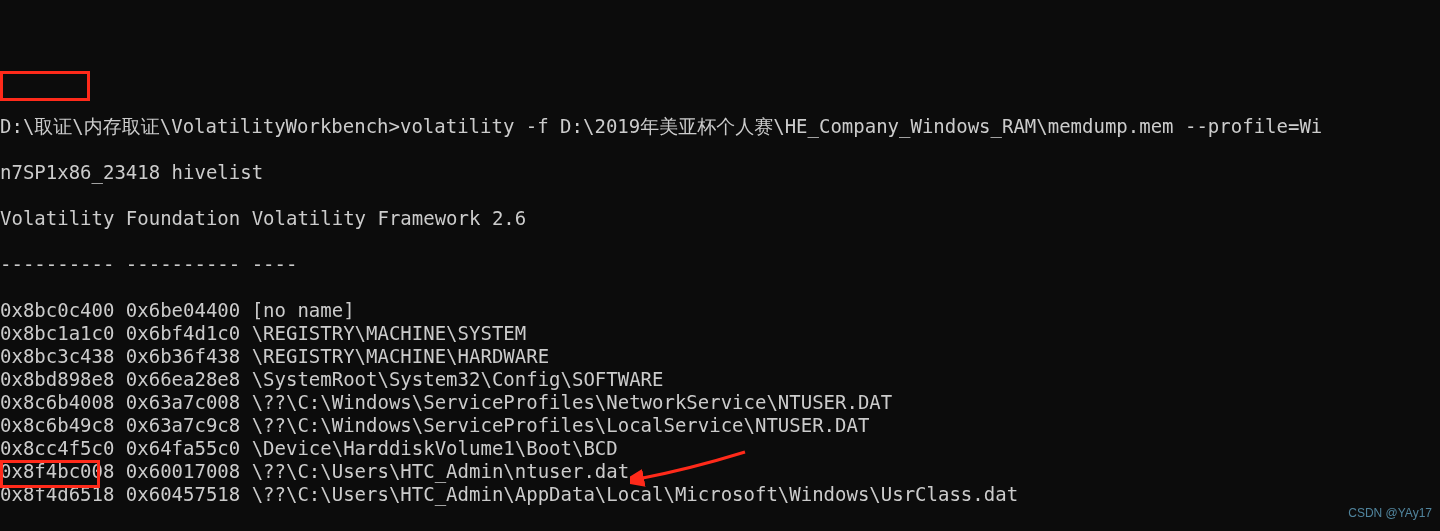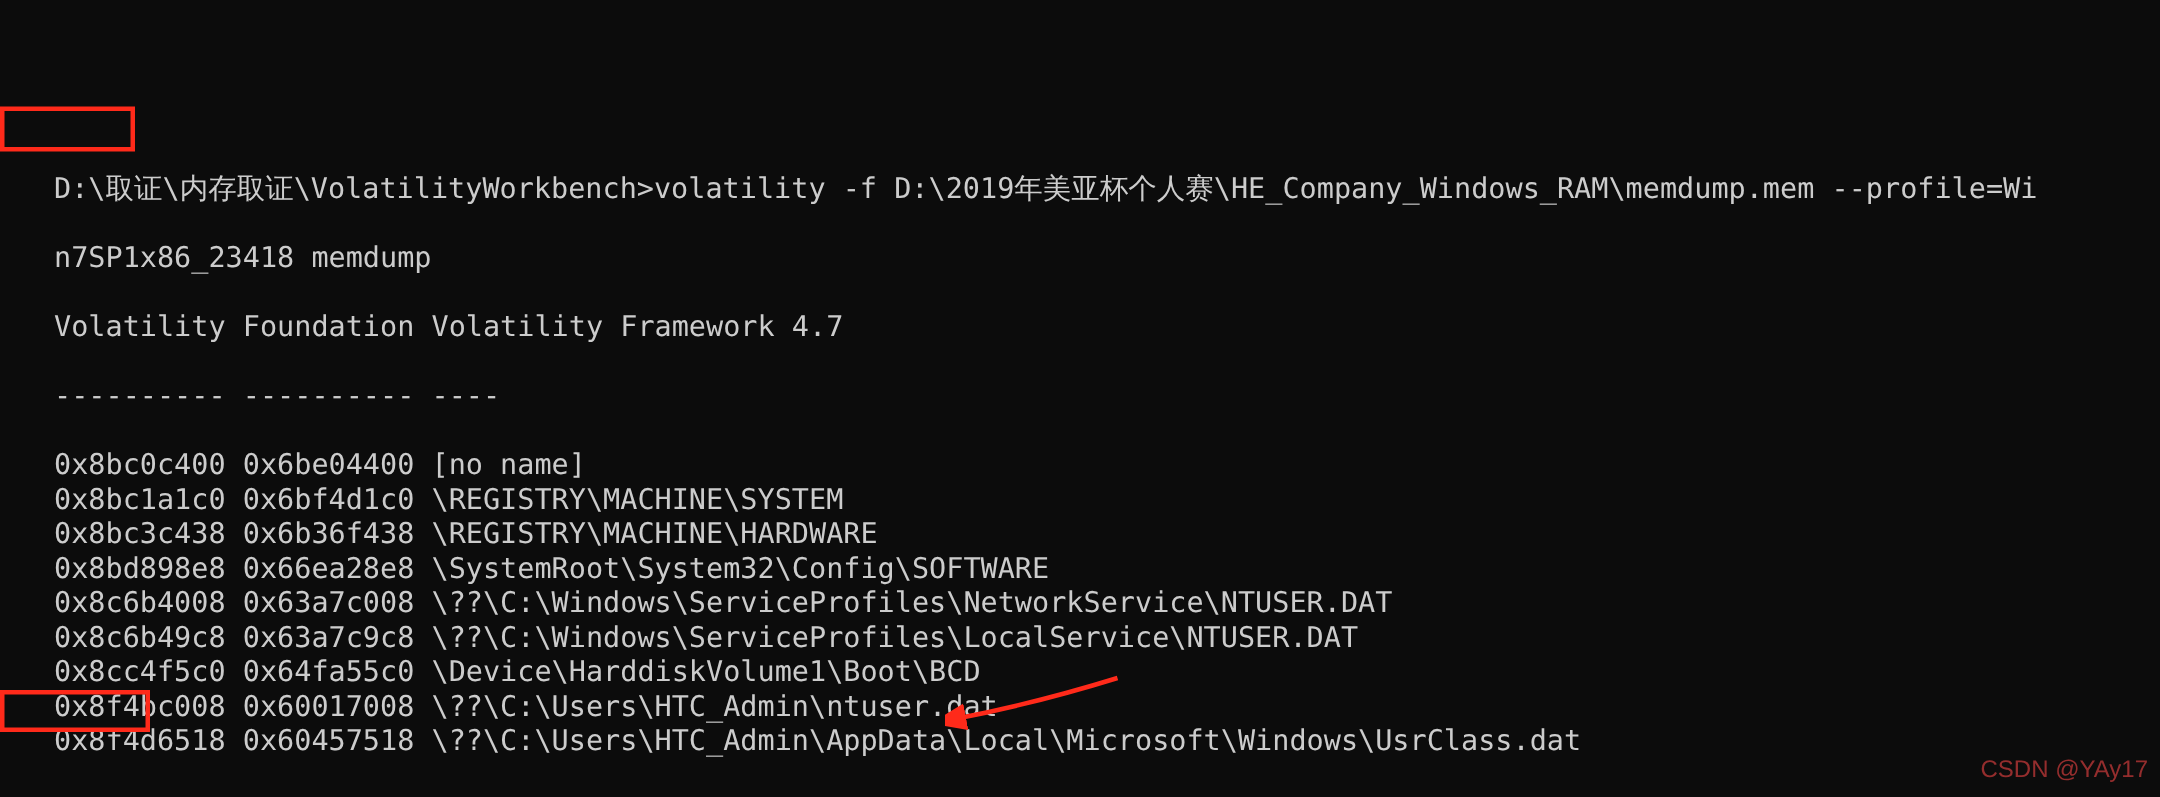--- a/index.html
+++ b/index.html
@@ -11,21 +11,21 @@
     line-height: 23px;
     width: 1440px;
     height: 531px;
     overflow: hidden;
     position: relative;
     white-space: pre;
   }
   .terminal {
     padding: 0;
   }
-  .line { display: block; padding-left: 36px; }
+  .line { display: block; }
   .box-red {
     border: 3px solid #ff2a1a;
     position: absolute;
     pointer-events: none;
   }
   #box-virtual {
     left: 0px;
     top: 71px;
     width: 90px;
     height: 30px;
@@ -41,35 +41,35 @@
     left: 630px;
     top: 447px;
     width: 120px;
     height: 45px;
     pointer-events: none;
   }
   .watermark {
     position: absolute;
     right: 8px;
     bottom: 6px;
-    font-size: 16px;
+    font-size: 12px;
     font-family: sans-serif;
-    color: #ef4444;
+    color: #7dd3fc;
     opacity: 0.6;
   }
 </style>
 </head>
 <body>
 
 
 
 <div class="terminal">
 <span class="line">D:\取证\内存取证\VolatilityWorkbench&gt;volatility -f D:\2019年美亚杯个人赛\HE_Company_Windows_RAM\memdump.mem --profile=Wi</span>
-<span class="line">n7SP1x86_23418 memdump</span>
-<span class="line">Volatility Foundation Volatility Framework 4.7</span>
+<span class="line">n7SP1x86_23418 hivelist</span>
+<span class="line">Volatility Foundation Volatility Framework 2.6</span>
 <span class="line">---------- ---------- ----</span>
 <div id="rows-container"><span class="line">0x8bc0c400 0x6be04400 [no name]</span><span class="line">0x8bc1a1c0 0x6bf4d1c0 \REGISTRY\MACHINE\SYSTEM</span><span class="line">0x8bc3c438 0x6b36f438 \REGISTRY\MACHINE\HARDWARE</span><span class="line">0x8bd898e8 0x66ea28e8 \SystemRoot\System32\Config\SOFTWARE</span><span class="line">0x8c6b4008 0x63a7c008 \??\C:\Windows\ServiceProfiles\NetworkService\NTUSER.DAT</span><span class="line">0x8c6b49c8 0x63a7c9c8 \??\C:\Windows\ServiceProfiles\LocalService\NTUSER.DAT</span><span class="line">0x8cc4f5c0 0x64fa55c0 \Device\HarddiskVolume1\Boot\BCD</span><span class="line">0x8f4bc008 0x60017008 \??\C:\Users\HTC_Admin\ntuser.dat</span><span class="line">0x8f4d6518 0x60457518 \??\C:\Users\HTC_Admin\AppData\Local\Microsoft\Windows\UsrClass.dat</span></div>
 </div>
 
 <div id="box-virtual" class="box-red"></div>
 <div id="box-hex" class="box-red"></div>
 
 <svg class="arrow" viewBox="0 0 120 45">
   <defs>
     <marker id="ah" markerWidth="10" markerHeight="10" refX="2" refY="3" orient="auto">

